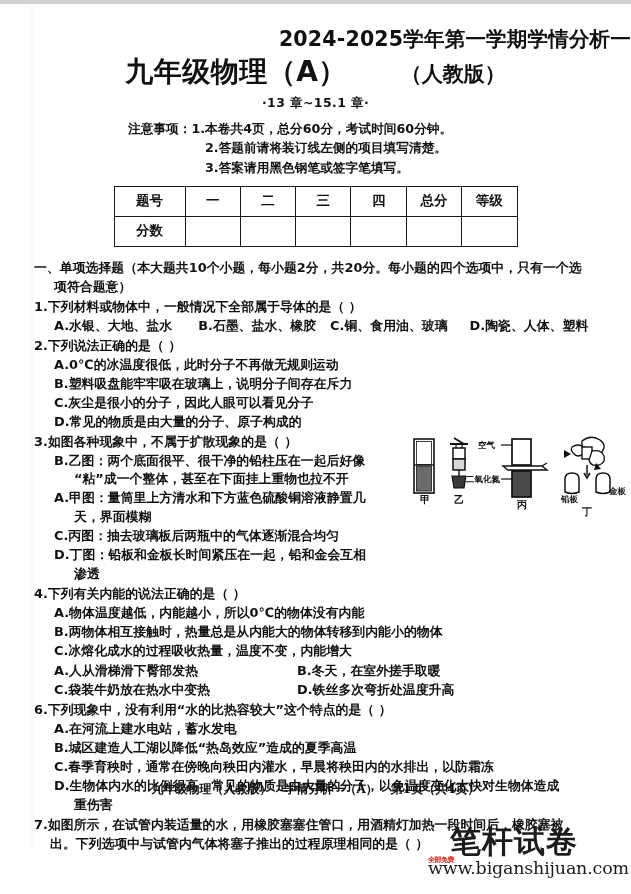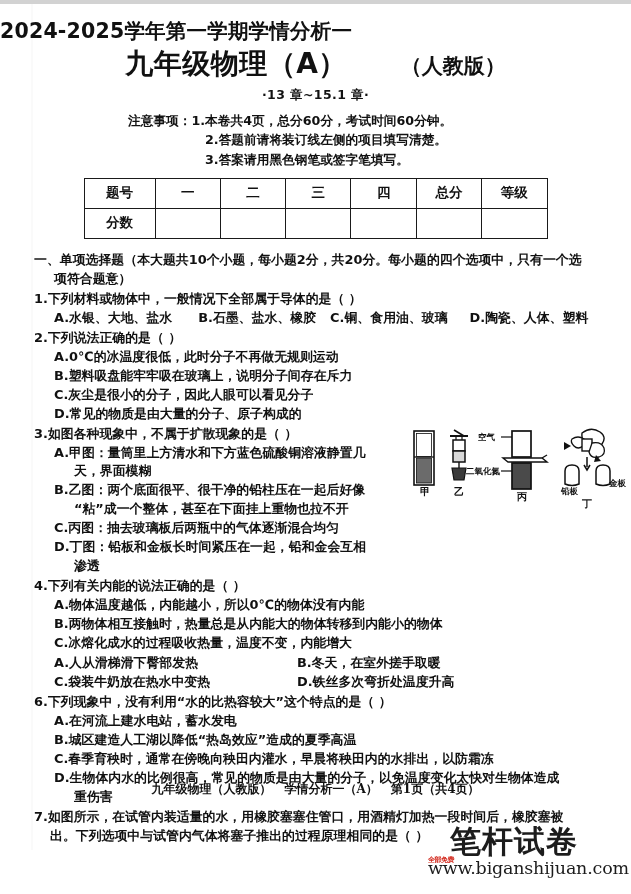--- a/index.html
+++ b/index.html
@@ -32,25 +32,25 @@
     background: #fafafa;
   }
   .sheet {
     position: absolute;
     top: 4px; left: 0;
     width: 631px;
   }
 
   
   .title-line1 {
-    text-align: left;
+    text-align: right;
     font-size: 20.5px;
     font-weight: bold;
     letter-spacing: 0.2px;
-    margin-top: 16px;
+    margin-top: 24px;
     line-height: 1.1;
     font-family: "DejaVu Sans", "Liberation Sans", sans-serif;
   }
   .title-line2 {
     display: flex;
     justify-content: center;
     align-items: baseline;
     margin-top: 6px;
     line-height: 1.05;
   }
@@ -80,21 +80,21 @@
     line-height: 1.52;
   }
   .notice-row { display: flex; }
   .notice-label { white-space: nowrap; }
   .notice-indent { display: inline-block; width: 77px; }
   .notice-text { white-space: nowrap; }
 
   
   .score-table-wrap {
     margin: 9px auto 0 auto;
-    width: 464px;
+    width: 404px;
   }
   table.score-table {
     border-collapse: collapse;
     width: 100%;
     table-layout: fixed;
   }
   table.score-table td {
     border: 1.4px solid #1a1a1a;
     height: 27px;
     text-align: center;
@@ -311,26 +311,26 @@
         <div class="opt">C.灰尘是很小的分子，因此人眼可以看见分子</div>
         <div class="opt">D.常见的物质是由大量的分子、原子构成的</div>
       </div>
 
       <div class="q q3-wrap">
         <div class="q3-text">
           <div class="q-stem">
             <span>3.</span><span>如图各种现象中，不属于扩散现象的是（        ）</span>
           </div>
           <div class="opt">
+            <span>B.乙图：两个底面很平、很干净的铅柱压在一起后好像</span>
+            <span class="cont">“粘”成一个整体，甚至在下面挂上重物也拉不开</span>
+          </div>
+          <div class="opt">
             <span>A.甲图：量筒里上方清水和下方蓝色硫酸铜溶液静置几</span>
             <span class="cont">天，界面模糊</span>
-          </div>
-          <div class="opt">
-            <span>B.乙图：两个底面很平、很干净的铅柱压在一起后好像</span>
-            <span class="cont">“粘”成一个整体，甚至在下面挂上重物也拉不开</span>
           </div>
           <div class="opt">C.丙图：抽去玻璃板后两瓶中的气体逐渐混合均匀</div>
           <div class="opt">
             <span>D.丁图：铅板和金板长时间紧压在一起，铅和金会互相</span>
             <span class="cont">渗透</span>
           </div>
         </div>
 
         <div class="q3-fig">
           <div class="fig-abcd">

